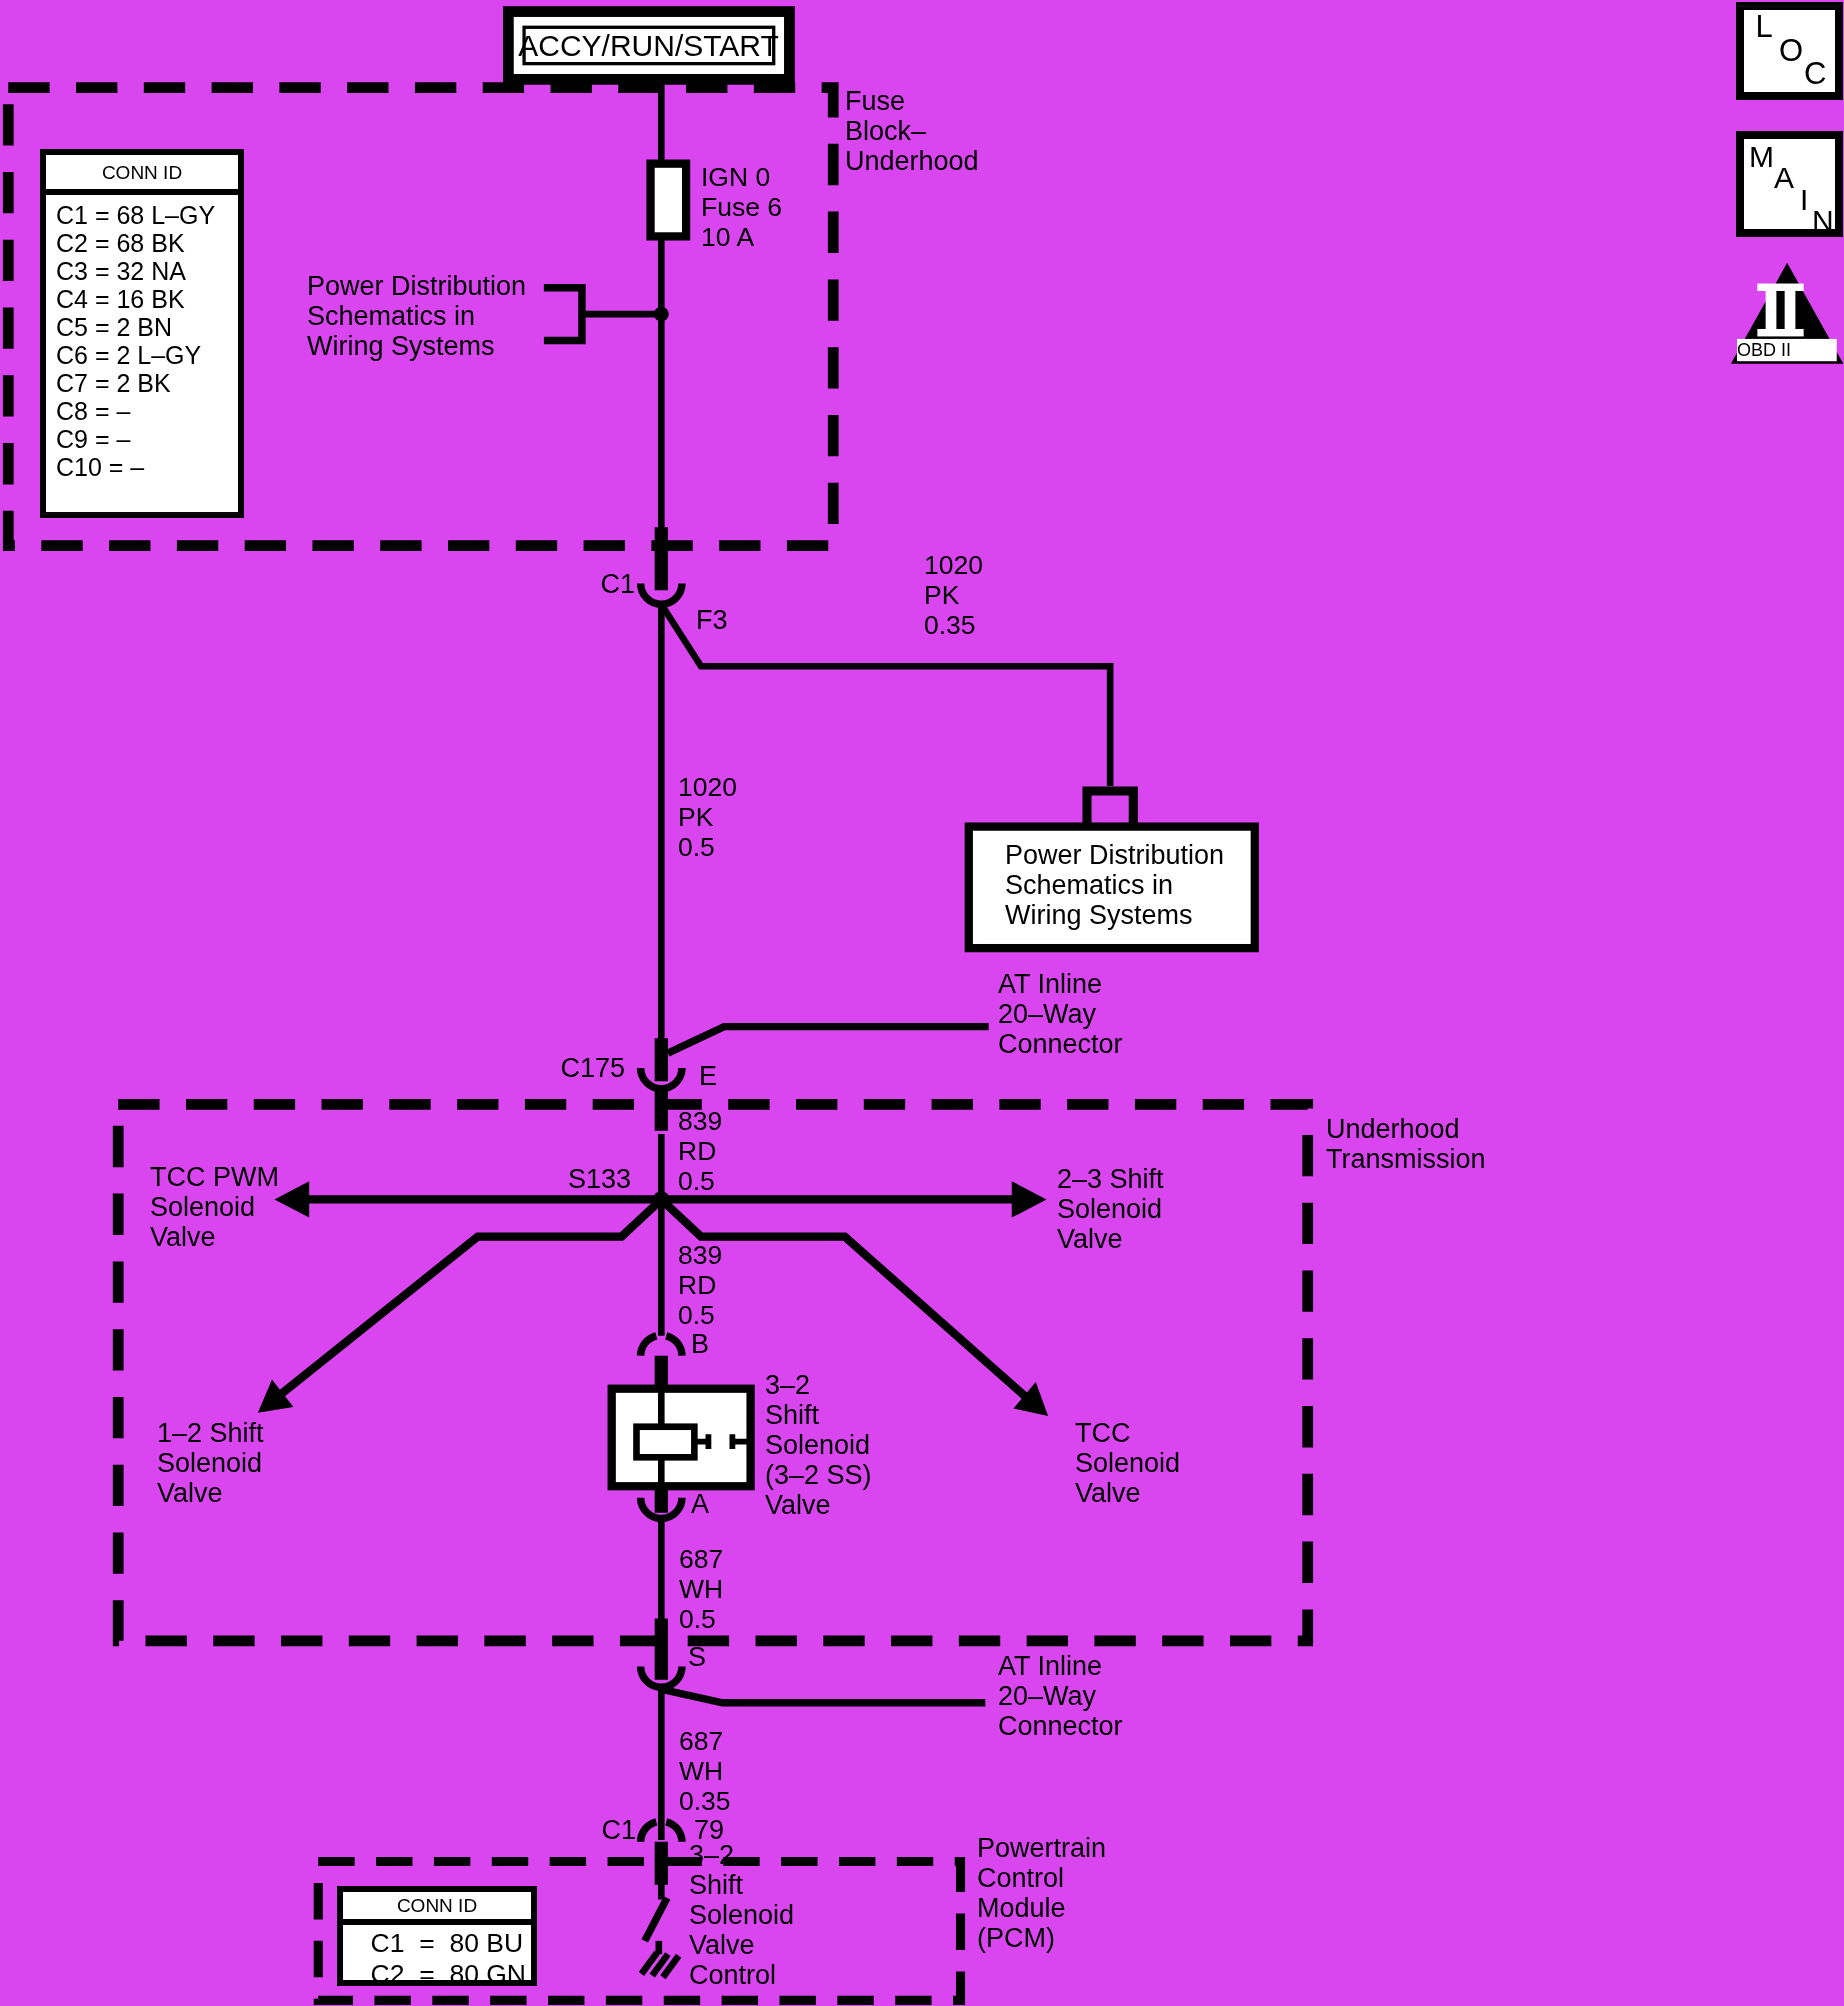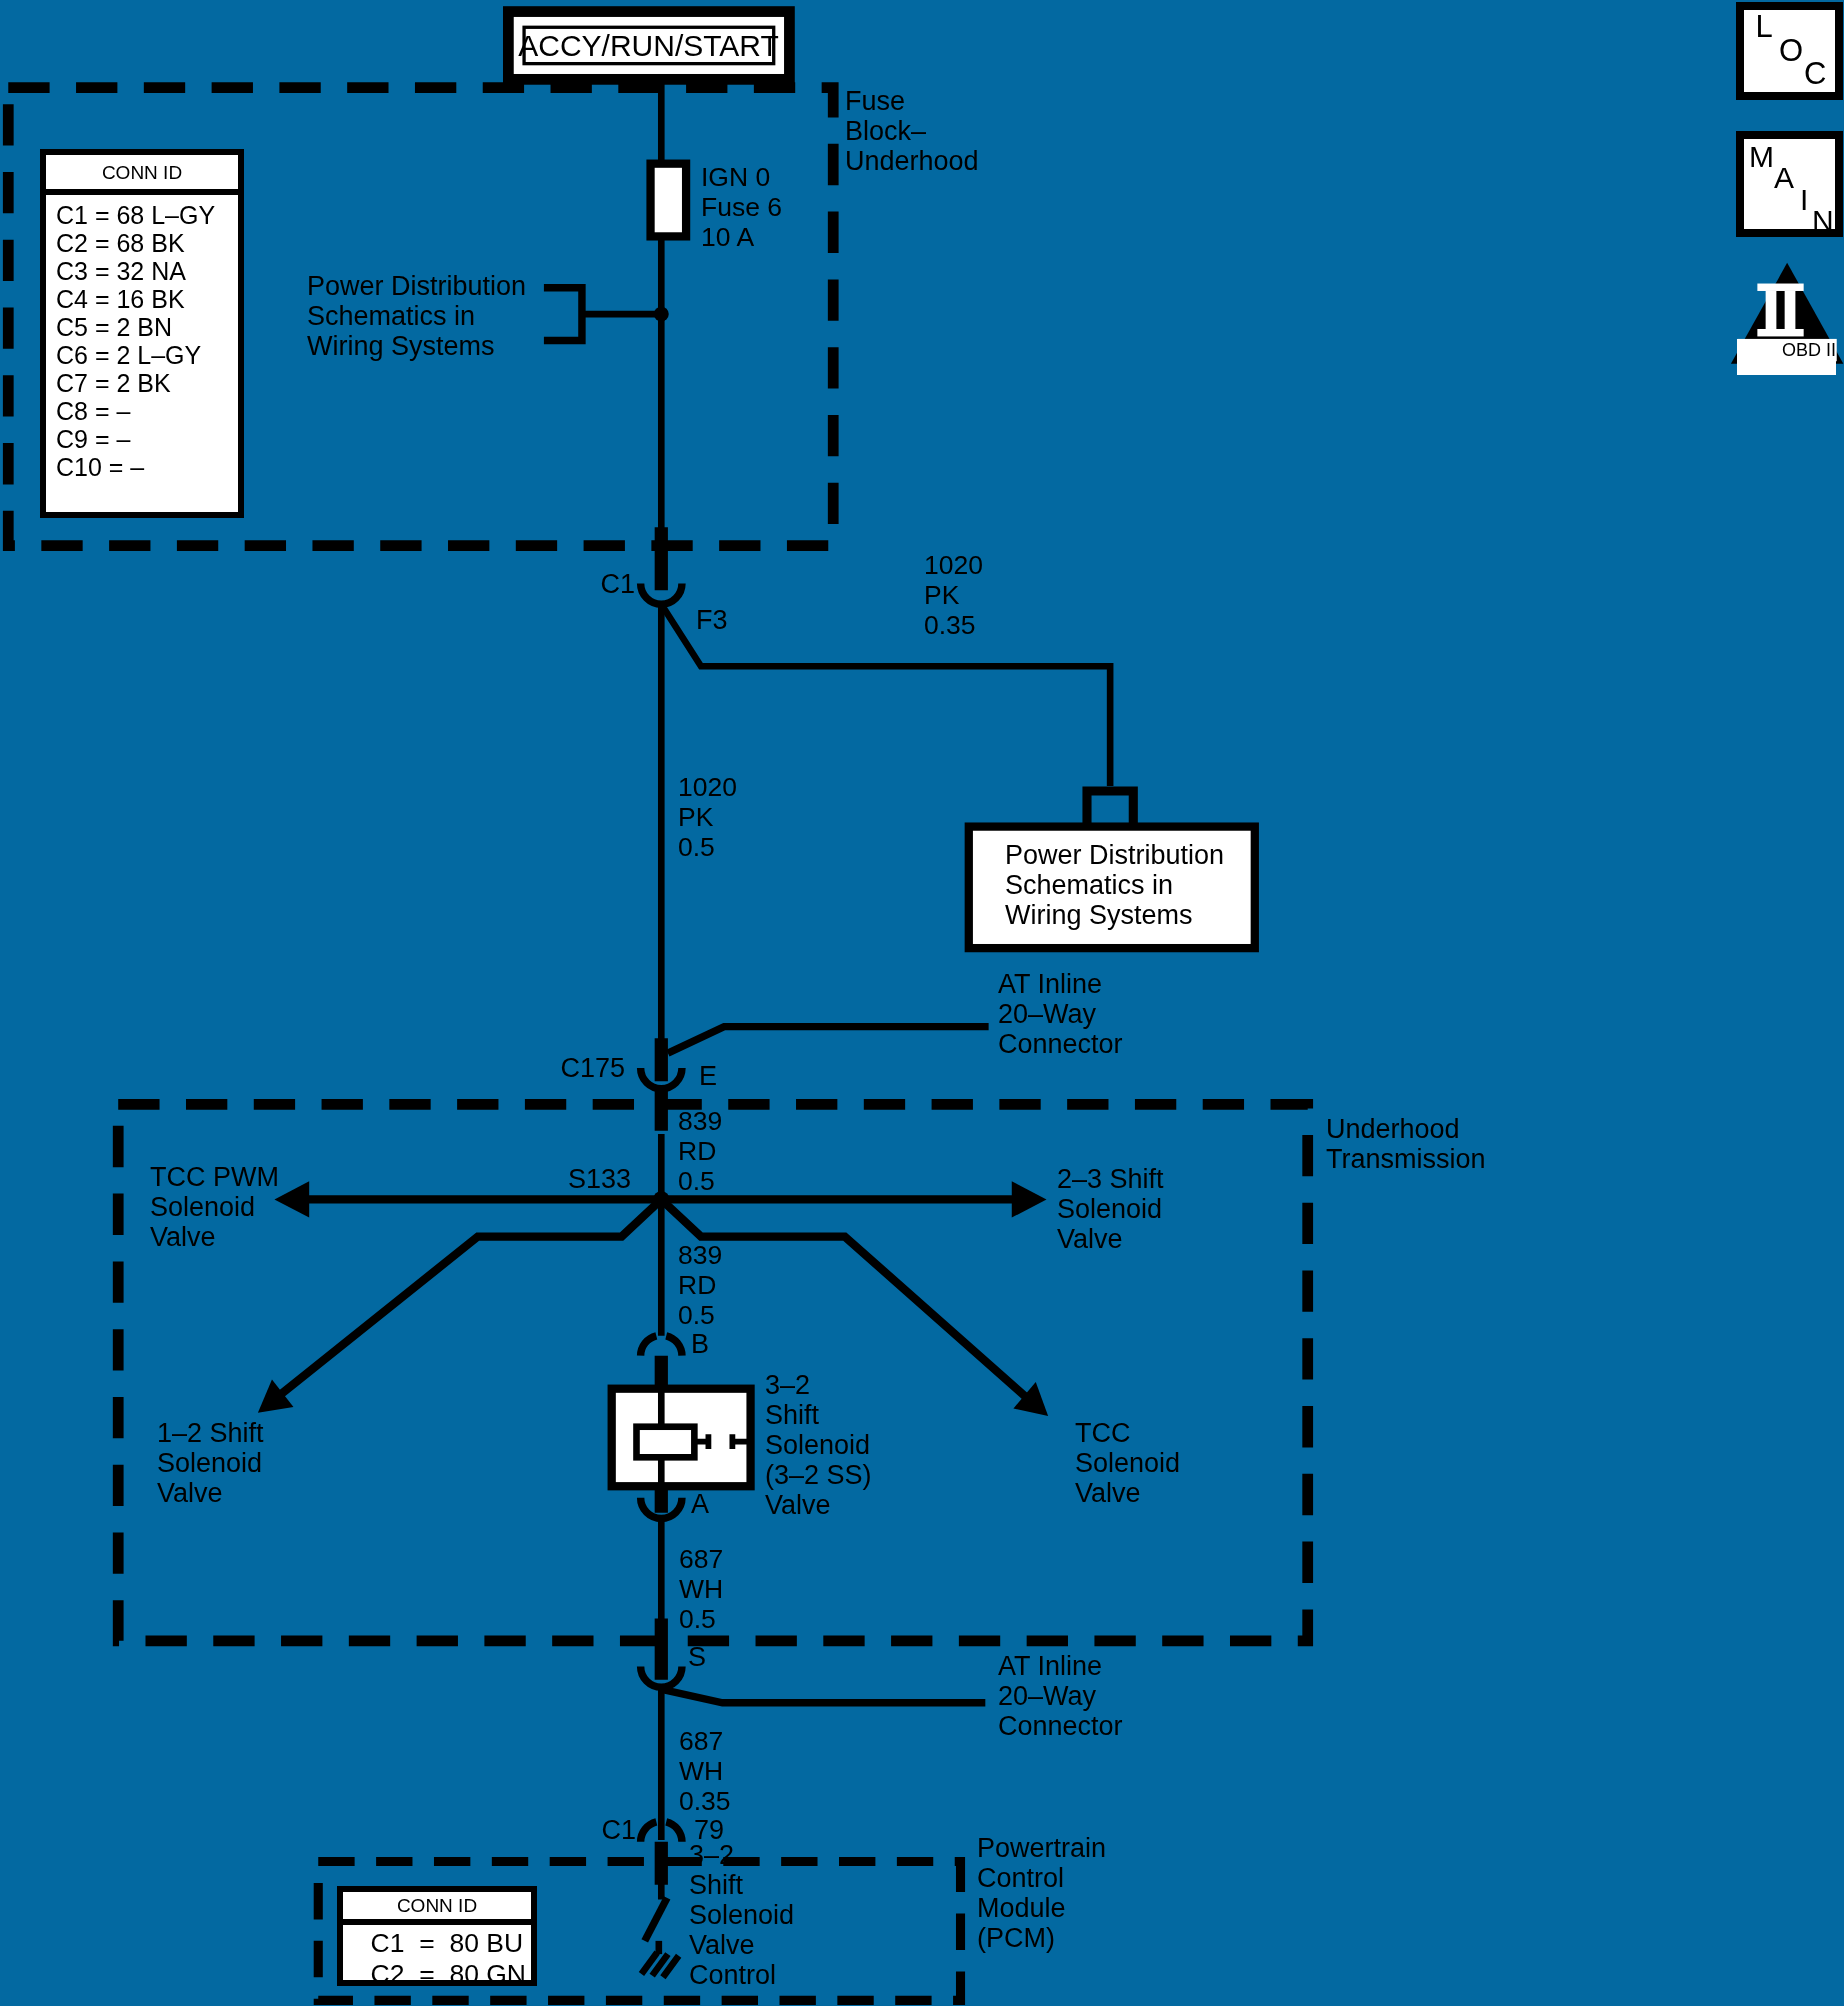--- a/index.html
+++ b/index.html
@@ -1,32 +1,32 @@
 <!DOCTYPE html>
 <html style="font-size:13.2px"><head>
 <meta charset="utf-8">
 <style>
   html,body{margin:0;padding:0;background:#fff;}
-  #canvas{position:relative;width:1845px;height:2007px;background:#0369a1;overflow:hidden;
+  #canvas{position:relative;width:1845px;height:2007px;background:#d946ef;overflow:hidden;
           font-family:"Liberation Sans",sans-serif;color:#000;}
   #wires{position:absolute;left:0;top:0;}
   .lbl{position:absolute;font-size:27px;line-height:30px;white-space:pre-line;color:#000;}
   .r{transform:translateX(-100%);text-align:right;}
   .wl{font-size:26.5px;}
   .ctr{display:flex;align-items:center;justify-content:center;text-align:center;white-space:normal;}
   .accy{width:281px;height:68px;font-size:30px;}
   .tbl{position:absolute;border:6.6px solid #000;background:#fff;box-sizing:border-box;}
   .tbl .hd{border-bottom:6.6px solid #000;text-align:center;font-size:19px;padding:6.6px 0 5px 0;}
   .tbl .rows{padding:6.6px 0 0 10px;}
   .tbl .row{font-size:25px;line-height:28px;white-space:pre;}
   .tbl2 .row{font-size:26.5px;line-height:31px;margin-left:16px;}
   .badge{position:absolute;border:8.3px solid #000;background:#fff;box-sizing:border-box;}
   .badge span{position:absolute;font-size:31px;line-height:31px;}
-  .obdlbl{position:absolute;left:1737px;top:339px;width:99px;height:36px;
-          font-size:18px;line-height:22px;text-align:right;background:#fff;}
+  .obdlbl{position:absolute;left:1737px;top:339px;width:99px;height:22px;
+          font-size:18px;line-height:22px;text-align:left;background:#fff;}
 </style>
 </head>
 <body>
 
 <div id="canvas">
 
   <svg id="wires" width="1845" height="2007" viewBox="0 0 2232 2428">
 
     <rect x="10" y="106" width="998" height="554" fill="none" stroke="#000" stroke-width="13" stroke-dasharray="50 32"></rect>
     <rect x="143" y="1336" width="1439" height="649" fill="none" stroke="#000" stroke-width="13" stroke-dasharray="50 32"></rect>

